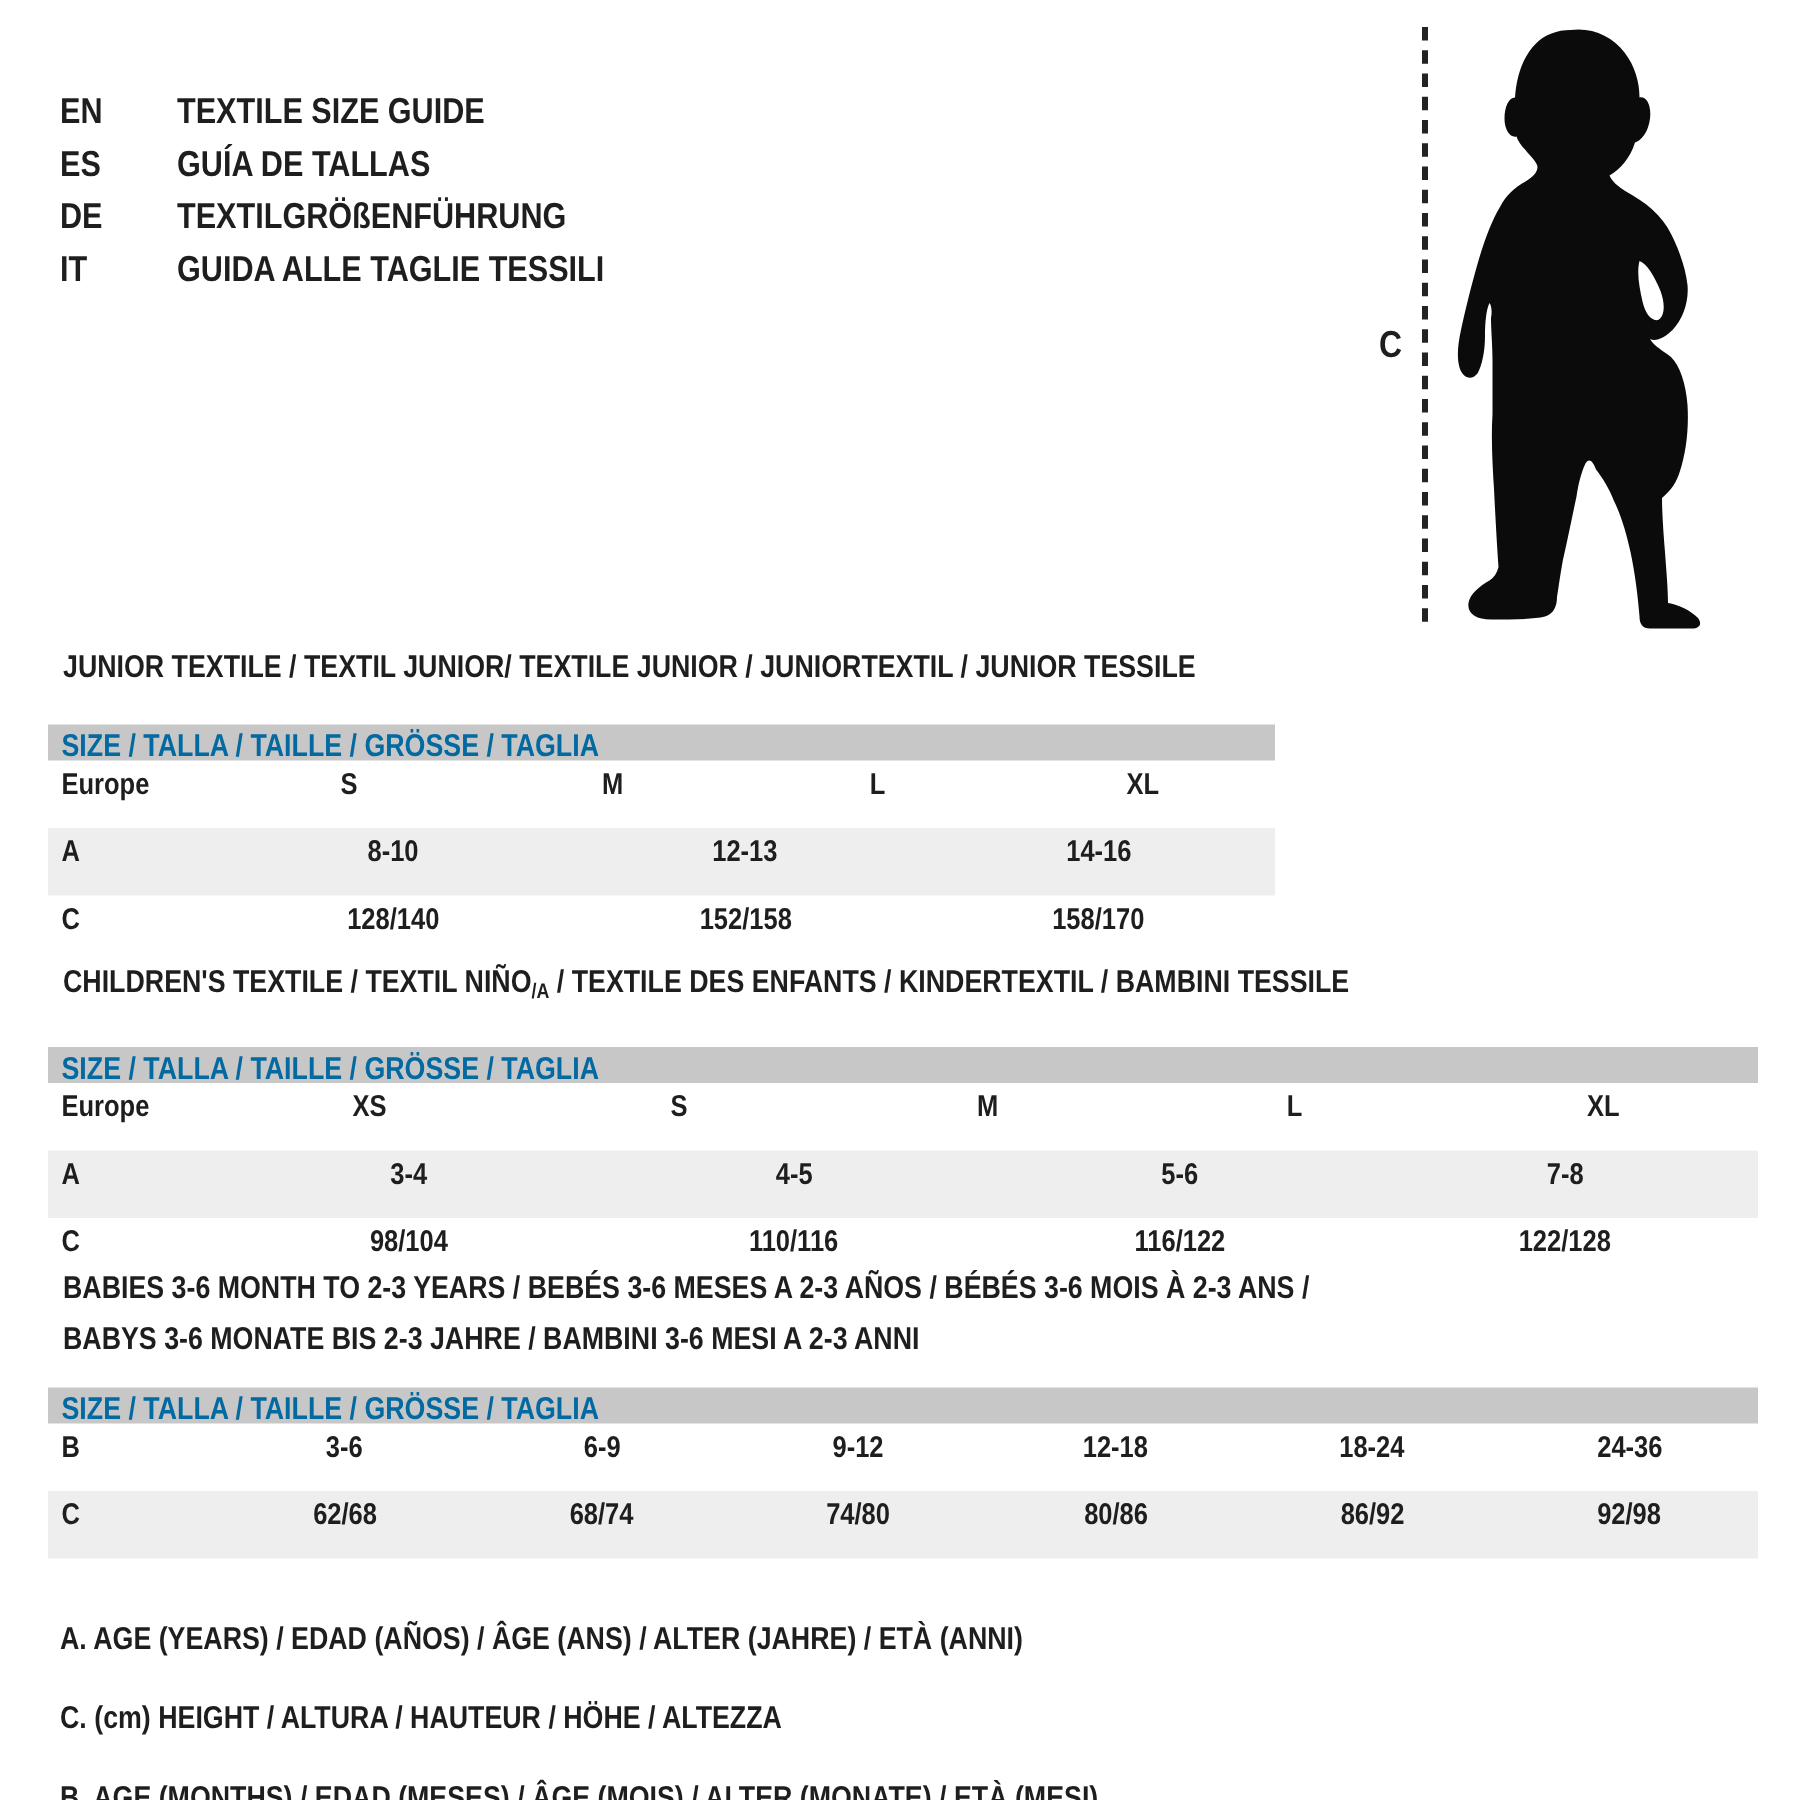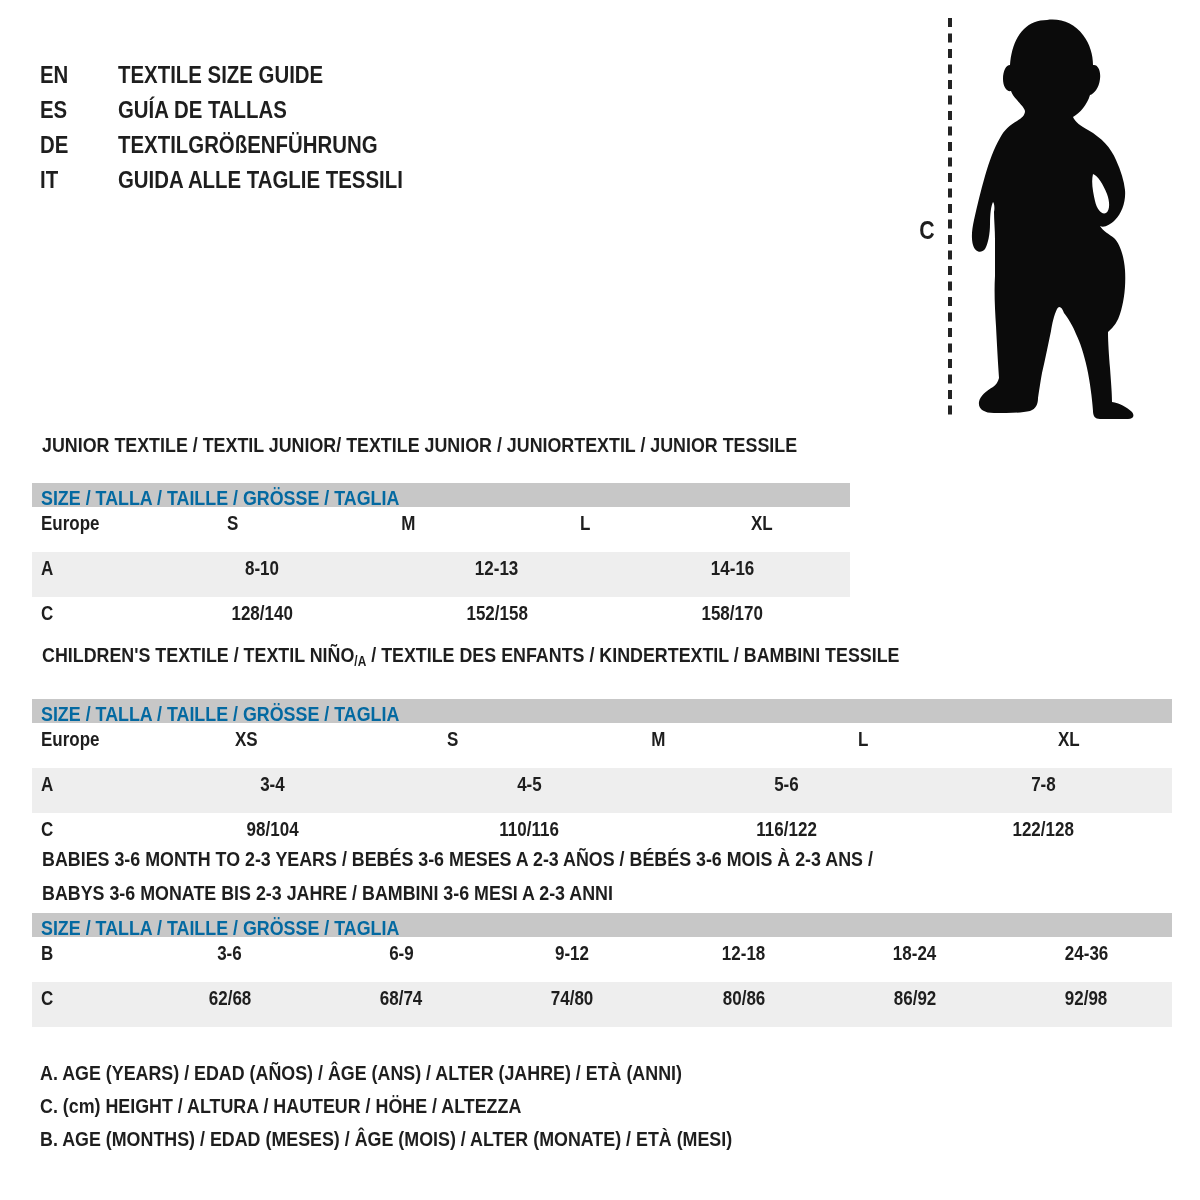--- a/index.html
+++ b/index.html
@@ -23,35 +23,35 @@
   .lang-label{display:inline-block;vertical-align:top;}
 
   
   .measure-c{position:absolute;left:910px;top:216px;width:34px;text-align:center;font-size:25px;}
   .dash-line{position:absolute;left:946px;top:16px;}
   .baby{position:absolute;left:962px;top:16px;}
 
   
   .tbl{position:absolute;left:32px;text-decoration:underline;}
   .tbl-title{padding-left:10px;font-size:21px;line-height:26px;margin-bottom:25px;white-space:nowrap;}
-  .tbl-title.two{line-height:34px;margin-bottom:3px;}
+  .tbl-title.two{line-height:34px;margin-bottom:15px;}
   .title-sub{font-size:14px;vertical-align:-4px;}
   .band{height:24px;line-height:30px;background:#c7c7c7;color:#0369a1;font-size:21px;padding-left:9px;box-sizing:border-box;}
   .row{display:flex;height:45px;line-height:33px;font-size:20px;}
   .row.alt{background:#eeeeee;}
   .cell-label{width:112px;padding-left:9px;box-sizing:border-box;text-align:left;}
   .cell{flex:1;text-align:center;}
 
   #tbl-junior{top:432px;width:818px;}
   #tbl-children{top:642px;width:1140px;}
   #tbl-babies{top:842px;width:1140px;}
 
   
   .footnotes{position:absolute;left:40px;top:1056px;}
-  .footnote{height:33px;line-height:33px;font-size:21px;}
+  .footnote{height:33px;line-height:33px;font-size:21px;margin-top:20px;}
 </style>
 </head>
 <body>
 
 <div class="page">
 
   <div class="langs">
     <div class="lang-row"><span class="lang-code"><span class="t">EN</span></span><span class="lang-label"><span class="t">TEXTILE SIZE GUIDE</span></span></div>
     <div class="lang-row"><span class="lang-code"><span class="t">ES</span></span><span class="lang-label"><span class="t">GUÍA DE TALLAS</span></span></div>
     <div class="lang-row"><span class="lang-code"><span class="t">DE</span></span><span class="lang-label"><span class="t">TEXTILGRÖßENFÜHRUNG</span></span></div>

